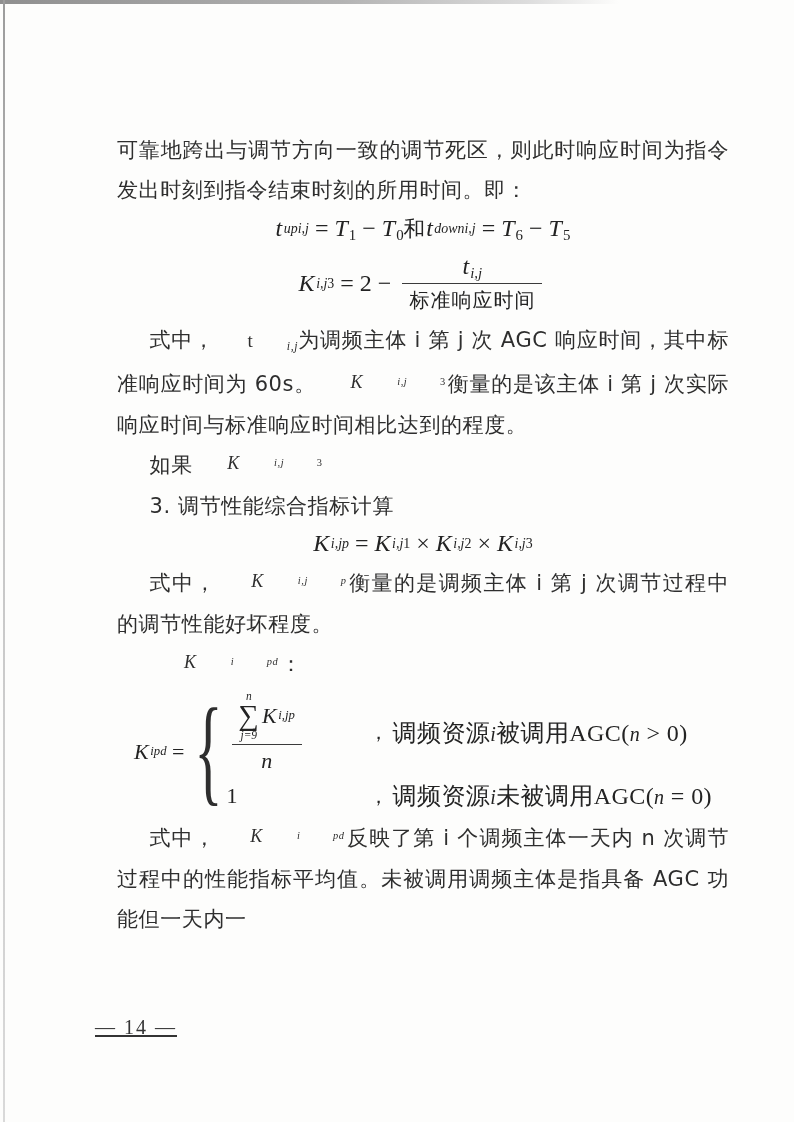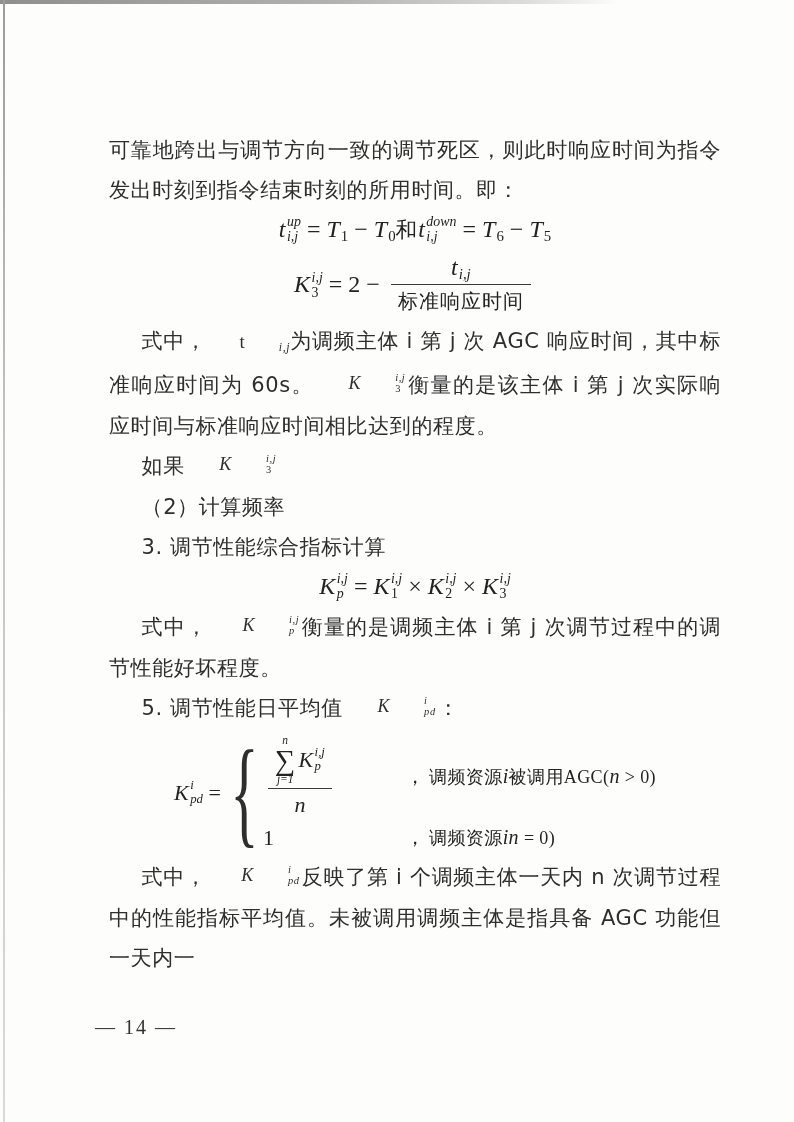--- a/index.html
+++ b/index.html
@@ -17,21 +17,21 @@
   
   .scan-top {
     position:absolute; top:0; left:0; height:4px; width:78%;
     background:linear-gradient(to right,#8f8f8f 0%,#b3b3b3 55%,#dcdcdc 85%,rgba(255,255,255,0) 100%);
   }
   .scan-left {
     position:absolute; top:0; left:3px; width:2px; height:100%;
     background:linear-gradient(to bottom,#9c9c9c,#c4c4c4 40%,#d9d9d9);
   }
   .content {
-    position:absolute; left:109px; top:130px; width:612px;
+    position:absolute; left:117px; top:130px; width:612px;
     color:#2e2e2e;
   }
   .para {
     font-size:21px; line-height:40px; letter-spacing:0.6px;
     text-align:justify; text-justify:inter-ideograph;
     color:#2e2e2e;
   }
   .para.indent { text-indent:1.55em; }
 
   
@@ -41,21 +41,21 @@
   }
   .seg-op { white-space:pre; font-style:normal; }
   .seg-var, .seg-base, .seg-sup, .seg-sub, .seg-subonly, .seg-limit { font-style:italic; }
   .roman { font-style:normal !important; }
 
   .seg-vs { display:inline-flex; align-items:baseline; }
   .seg-subonly { font-size:0.62em; transform:translateY(0.28em); margin-left:1px; }
 
   .seg-ss { display:inline-flex; align-items:center; }
   .seg-stack {
-    display:inline-flex; flex-direction:column; 
+    display:inline-flex; flex-direction:row; 
     font-size:0.58em; line-height:1.08; margin-left:1.5px;
   }
 
   .seg-frac { display:inline-flex; flex-direction:column; align-items:center; vertical-align:middle; margin:0 5px; }
   .seg-num { display:inline-flex; align-items:center; justify-content:center; align-self:stretch; padding:0 7px 3px; }
   .seg-den { display:inline-flex; align-items:center; justify-content:center; align-self:stretch; border-top:1.6px solid #3b3b3b; padding:3px 7px 0; }
 
   .seg-sum { display:inline-flex; flex-direction:column; align-items:center; line-height:1; margin-right:3px; }
   .seg-sigma { font-size:1.3em; line-height:0.95; }
   .seg-limit { font-size:0.52em; }
@@ -74,27 +74,27 @@
   .cases-lhs { display:inline-flex; align-items:center; margin-right:2px; }
   .cases-brace {
     font-size:118px; line-height:0.82; font-weight:300;
     transform:scaleX(0.5); margin:0 -10px 0 -12px; color:#2e2e2e;
   }
   .cases-rows { display:flex; flex-direction:column; gap:6px; }
   .cases-row { display:flex; align-items:center; }
   .cases-expr { min-width:142px; display:inline-flex; align-items:center; }
   .cases-sep { font-size:20px; margin-right:4px; }
   .cases-cond { display:inline-flex; align-items:baseline; font-size:20px; letter-spacing:0.4px; }
-  .cases-cond .seg-text { white-space:pre; font-size:18px; }
+  .cases-cond .seg-text { white-space:pre; font-size:24px; }
   .cases-cond .seg-var { font-size:20px; }
 
   .page-number {
     position:absolute; left:95px; top:1016px;
     font-family:"Liberation Serif", serif;
-    font-size:20px; letter-spacing:2px; color:#333;
+    font-size:20px; letter-spacing:2px; color:#333;text-decoration:underline;
   }
 </style>
 </head>
 <body>
 
 <div class="page">
   <div class="scan-top"></div>
   <div class="scan-left"></div>
 
   <div class="content">
@@ -171,21 +171,20 @@
             <span class="seg-sub roman">3</span>
           </span>
         </span><span class="seg-text">衡量的是该主体 i 第 j 次实际响应时间与标准响应时间相比达到的程度。</span></p>
       <p class="para indent"><span class="seg-text">如果</span><span class="seg-ss">
           <span class="seg-base">K</span>
           <span class="seg-stack">
             <span class="seg-sup">i,j</span>
             <span class="seg-sub roman">3</span>
           </span>
         </span></p>
-      <p class="para indent"><span class="seg-text">（2）计算频率</span></p>
       <p class="para indent"><span class="seg-text">3. 调节性能综合指标计算</span></p>
       <div class="formula">
         <span class="formula-inner">
           <span class="seg-ss">
             <span class="seg-base">K</span>
             <span class="seg-stack">
               <span class="seg-sup">i,j</span>
               <span class="seg-sub">p</span>
             </span>
           </span>
@@ -215,21 +214,21 @@
           </span>
         </span>
       </div>
       <p class="para indent"><span class="seg-text">式中，</span><span class="seg-ss">
           <span class="seg-base">K</span>
           <span class="seg-stack">
             <span class="seg-sup">i,j</span>
             <span class="seg-sub">p</span>
           </span>
         </span><span class="seg-text">衡量的是调频主体 i 第 j 次调节过程中的调节性能好坏程度。</span></p>
-      <p class="para indent"><span class="seg-text">5. 调节性能日平均值</span><span class="seg-ss">
+      <p class="para indent"><span class="seg-ss">
           <span class="seg-base">K</span>
           <span class="seg-stack">
             <span class="seg-sup">i</span>
             <span class="seg-sub">pd</span>
           </span>
         </span><span class="seg-text">：</span></p>
       <div class="formula cases-block">
         <span class="cases-wrap">
           <span class="cases-lhs">
             <span class="seg-ss">
@@ -243,21 +242,21 @@
           </span>
           <span class="cases-brace">{</span>
           <span class="cases-rows">
             <span class="cases-row">
               <span class="cases-expr">
                 <span class="seg-frac">
                   <span class="seg-num">
                     <span class="seg-sum">
                       <span class="seg-limit">n</span>
                       <span class="seg-sigma">∑</span>
-                      <span class="seg-limit">j=1</span>
+                      <span class="seg-limit">j=9</span>
                     </span>
                     <span class="seg-ss">
                       <span class="seg-base">K</span>
                       <span class="seg-stack">
                         <span class="seg-sup">i,j</span>
                         <span class="seg-sub">p</span>
                       </span>
                     </span>
                   </span>
                   <span class="seg-den">
@@ -275,20 +274,21 @@
               </span>
             </span>
             <span class="cases-row">
               <span class="cases-expr">
                 <span class="seg-op">1</span>
               </span>
               <span class="cases-sep">，</span>
               <span class="cases-cond">
                 <span class="seg-text">调频资源</span>
                 <span class="seg-var">i</span>
+                <span class="seg-text">未被调用AGC(</span>
                 <span class="seg-var">n</span>
                 <span class="seg-text"> = 0)</span>
               </span>
             </span>
           </span>
         </span>
       </div>
       <p class="para indent"><span class="seg-text">式中，</span><span class="seg-ss">
           <span class="seg-base">K</span>
           <span class="seg-stack">

